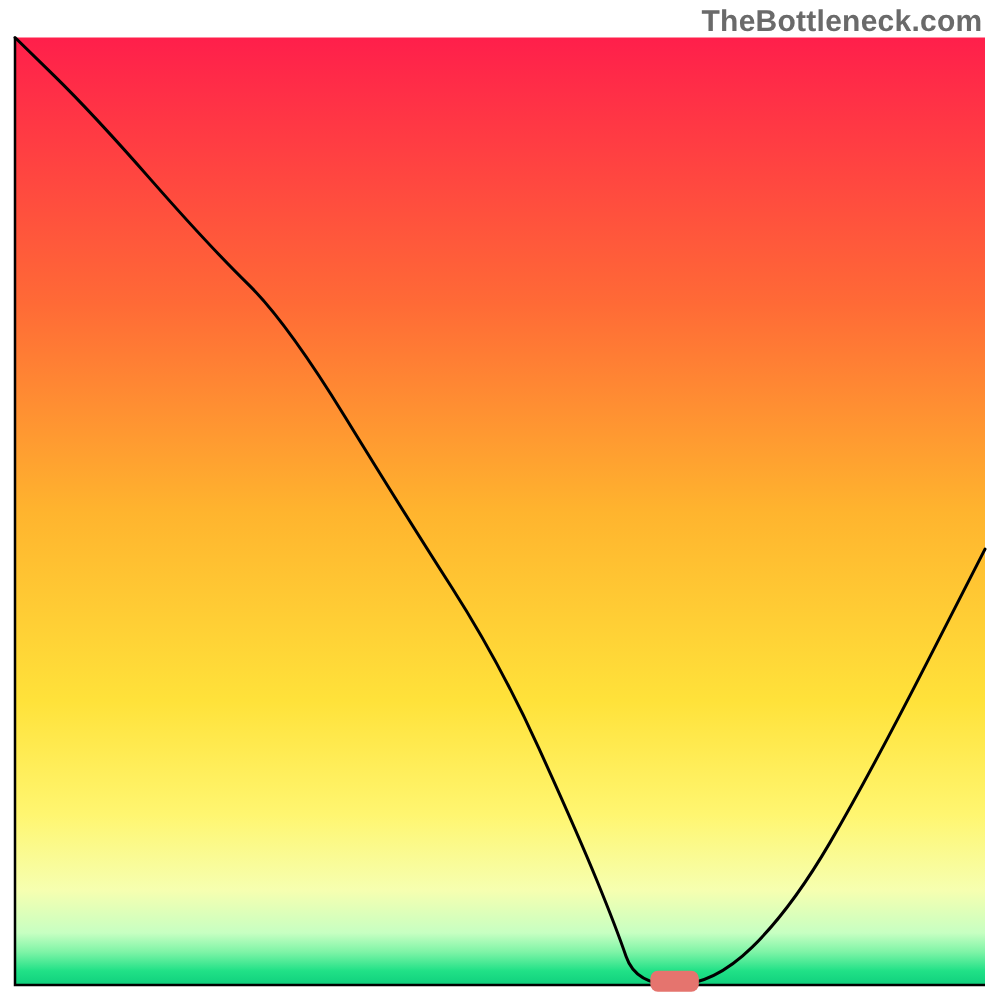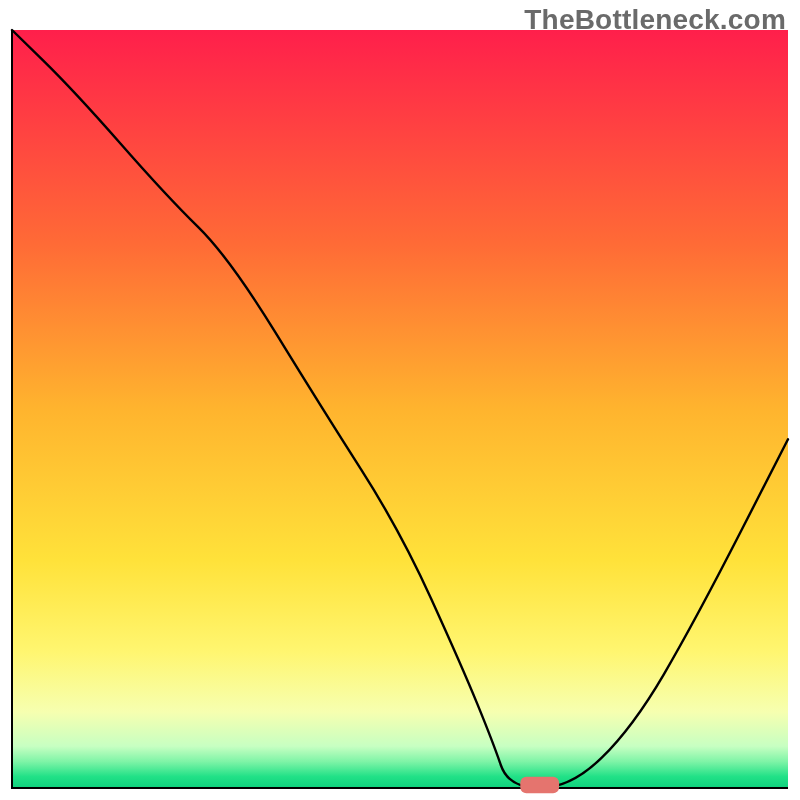--- a/index.html
+++ b/index.html
@@ -12,21 +12,21 @@
   }
   .stage {
     position: relative;
     width: 800px;
     height: 800px;
   }
   .watermark {
     position: absolute;
     top: 4px;
     right: 14px;
-    font-size: 28px;
+    font-size: 24px;
     font-weight: 600;
     color: #6a6a6a;
     letter-spacing: 0.2px;
   }
   svg.plot {
     position: absolute;
     left: 0;
     top: 0;
   }
 </style>

